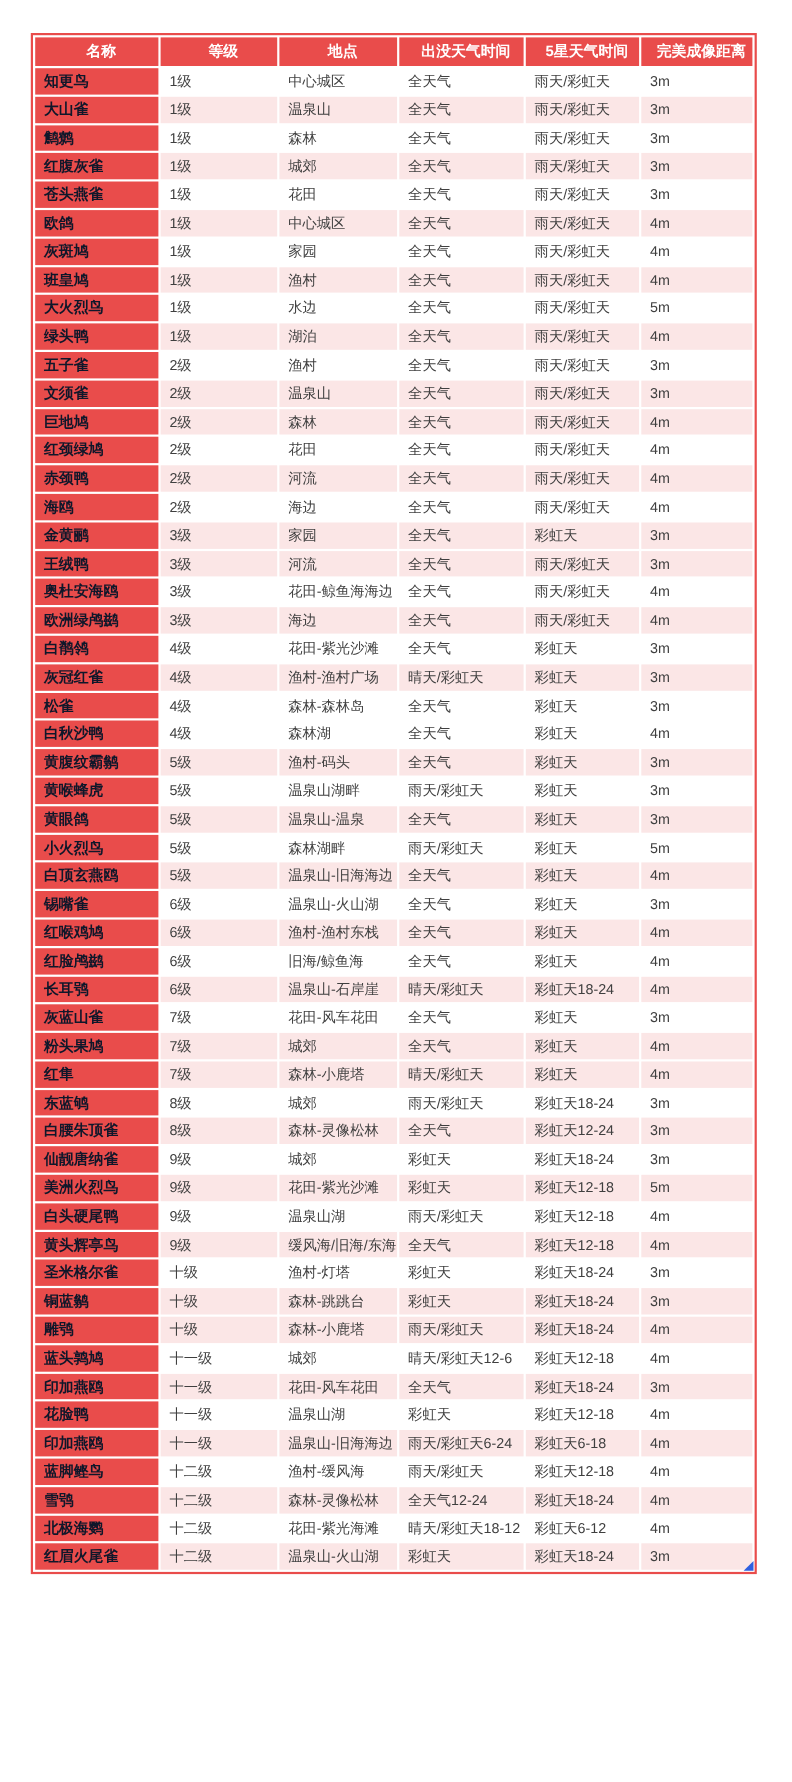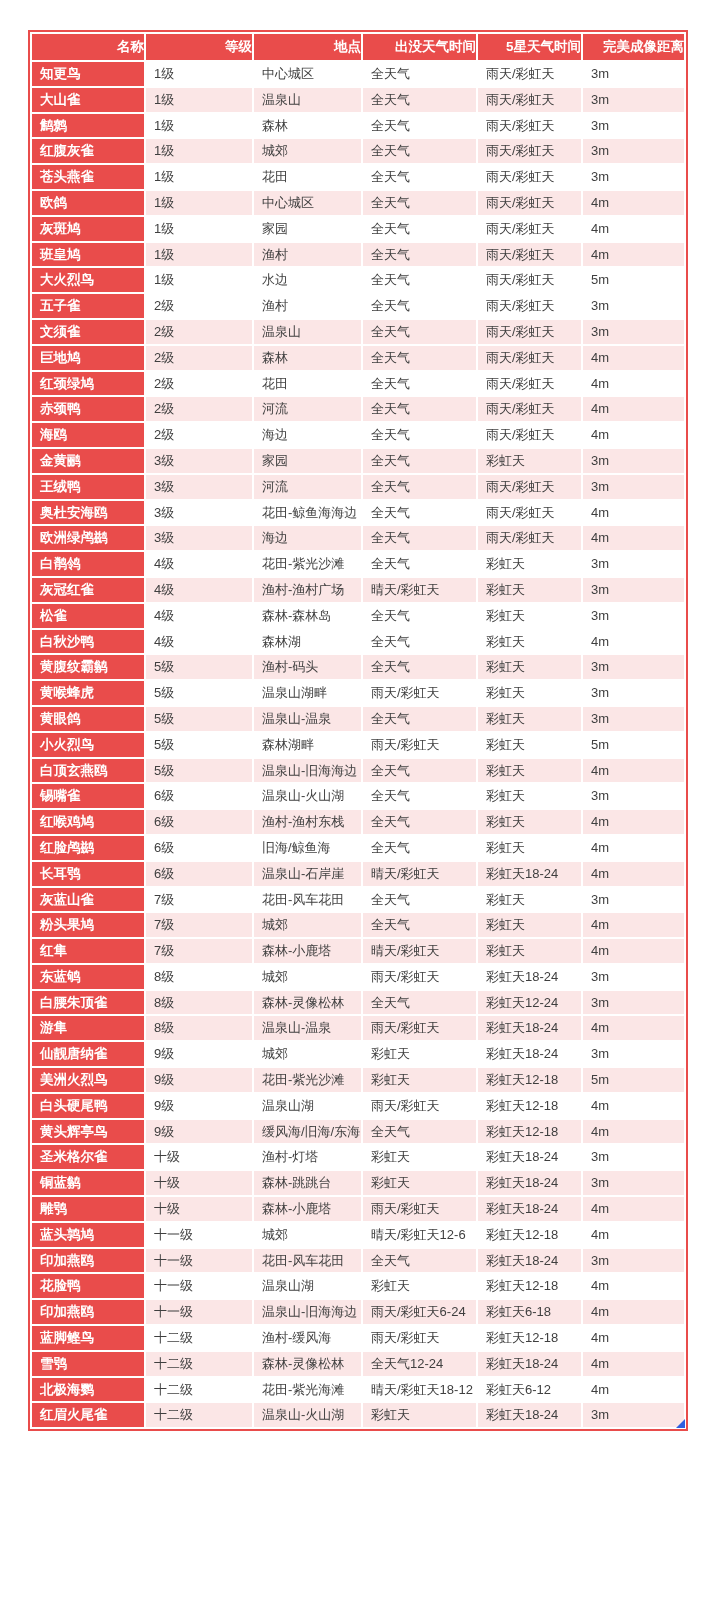--- a/index.html
+++ b/index.html
@@ -24,40 +24,40 @@
     border: 2px solid #e94c4b;
     background: #ffffff;
   }
   th.hdr {
     background: #e94c4b;
     color: #ffffff;
     font-weight: bold;
     font-size: 13.5px;
     height: 26px;
     line-height: 26px;
-    text-align: right;
+    text-align: center;
     padding: 0 0 0 8px;
     white-space: nowrap;
     overflow: hidden;
   }
   td {
     font-size: 13px;
     color: #3f3f3f;
     height: 23.8px;
     line-height: 23.8px;
     padding: 0 0 0 8px;
     white-space: nowrap;
     overflow: hidden;
     background: #ffffff;
     text-align: left;
   }
   tr.alt td { background: #fbe6e6; }
   td.name-cell {
     background: #e94c4b !important;
-    color: #ffffff;
+    color: #0f172a;
     font-weight: bold;
     font-size: 13.5px;
   }
   .watermark {
     position: absolute;
     left: 0; top: 0;
     width: 720px; height: 1620px;
     pointer-events: none;
     mix-blend-mode: multiply;
     opacity: 0.65;
@@ -173,20 +173,28 @@
           <td>4m</td>
         </tr>
         <tr>
           <td class="name-cell">大火烈鸟</td>
           <td>1级</td>
           <td>水边</td>
           <td>全天气</td>
           <td>雨天/彩虹天</td>
           <td>5m</td>
         </tr>
+        <tr class="alt">
+          <td class="name-cell">绿头鸭</td>
+          <td>1级</td>
+          <td>湖泊</td>
+          <td>全天气</td>
+          <td>雨天/彩虹天</td>
+          <td>4m</td>
+        </tr>
         <tr>
           <td class="name-cell">五子雀</td>
           <td>2级</td>
           <td>渔村</td>
           <td>全天气</td>
           <td>雨天/彩虹天</td>
           <td>3m</td>
         </tr>
         <tr class="alt">
           <td class="name-cell">文须雀</td>
@@ -396,28 +404,20 @@
           <td>彩虹天18-24</td>
           <td>3m</td>
         </tr>
         <tr class="alt">
           <td class="name-cell">白腰朱顶雀</td>
           <td>8级</td>
           <td>森林-灵像松林</td>
           <td>全天气</td>
           <td>彩虹天12-24</td>
           <td>3m</td>
-        </tr>
-        <tr class="alt">
-          <td class="name-cell">游隼</td>
-          <td>8级</td>
-          <td>温泉山-温泉</td>
-          <td>雨天/彩虹天</td>
-          <td>彩虹天18-24</td>
-          <td>4m</td>
         </tr>
         <tr>
           <td class="name-cell">仙靓唐纳雀</td>
           <td>9级</td>
           <td>城郊</td>
           <td>彩虹天</td>
           <td>彩虹天18-24</td>
           <td>3m</td>
         </tr>
         <tr class="alt">

